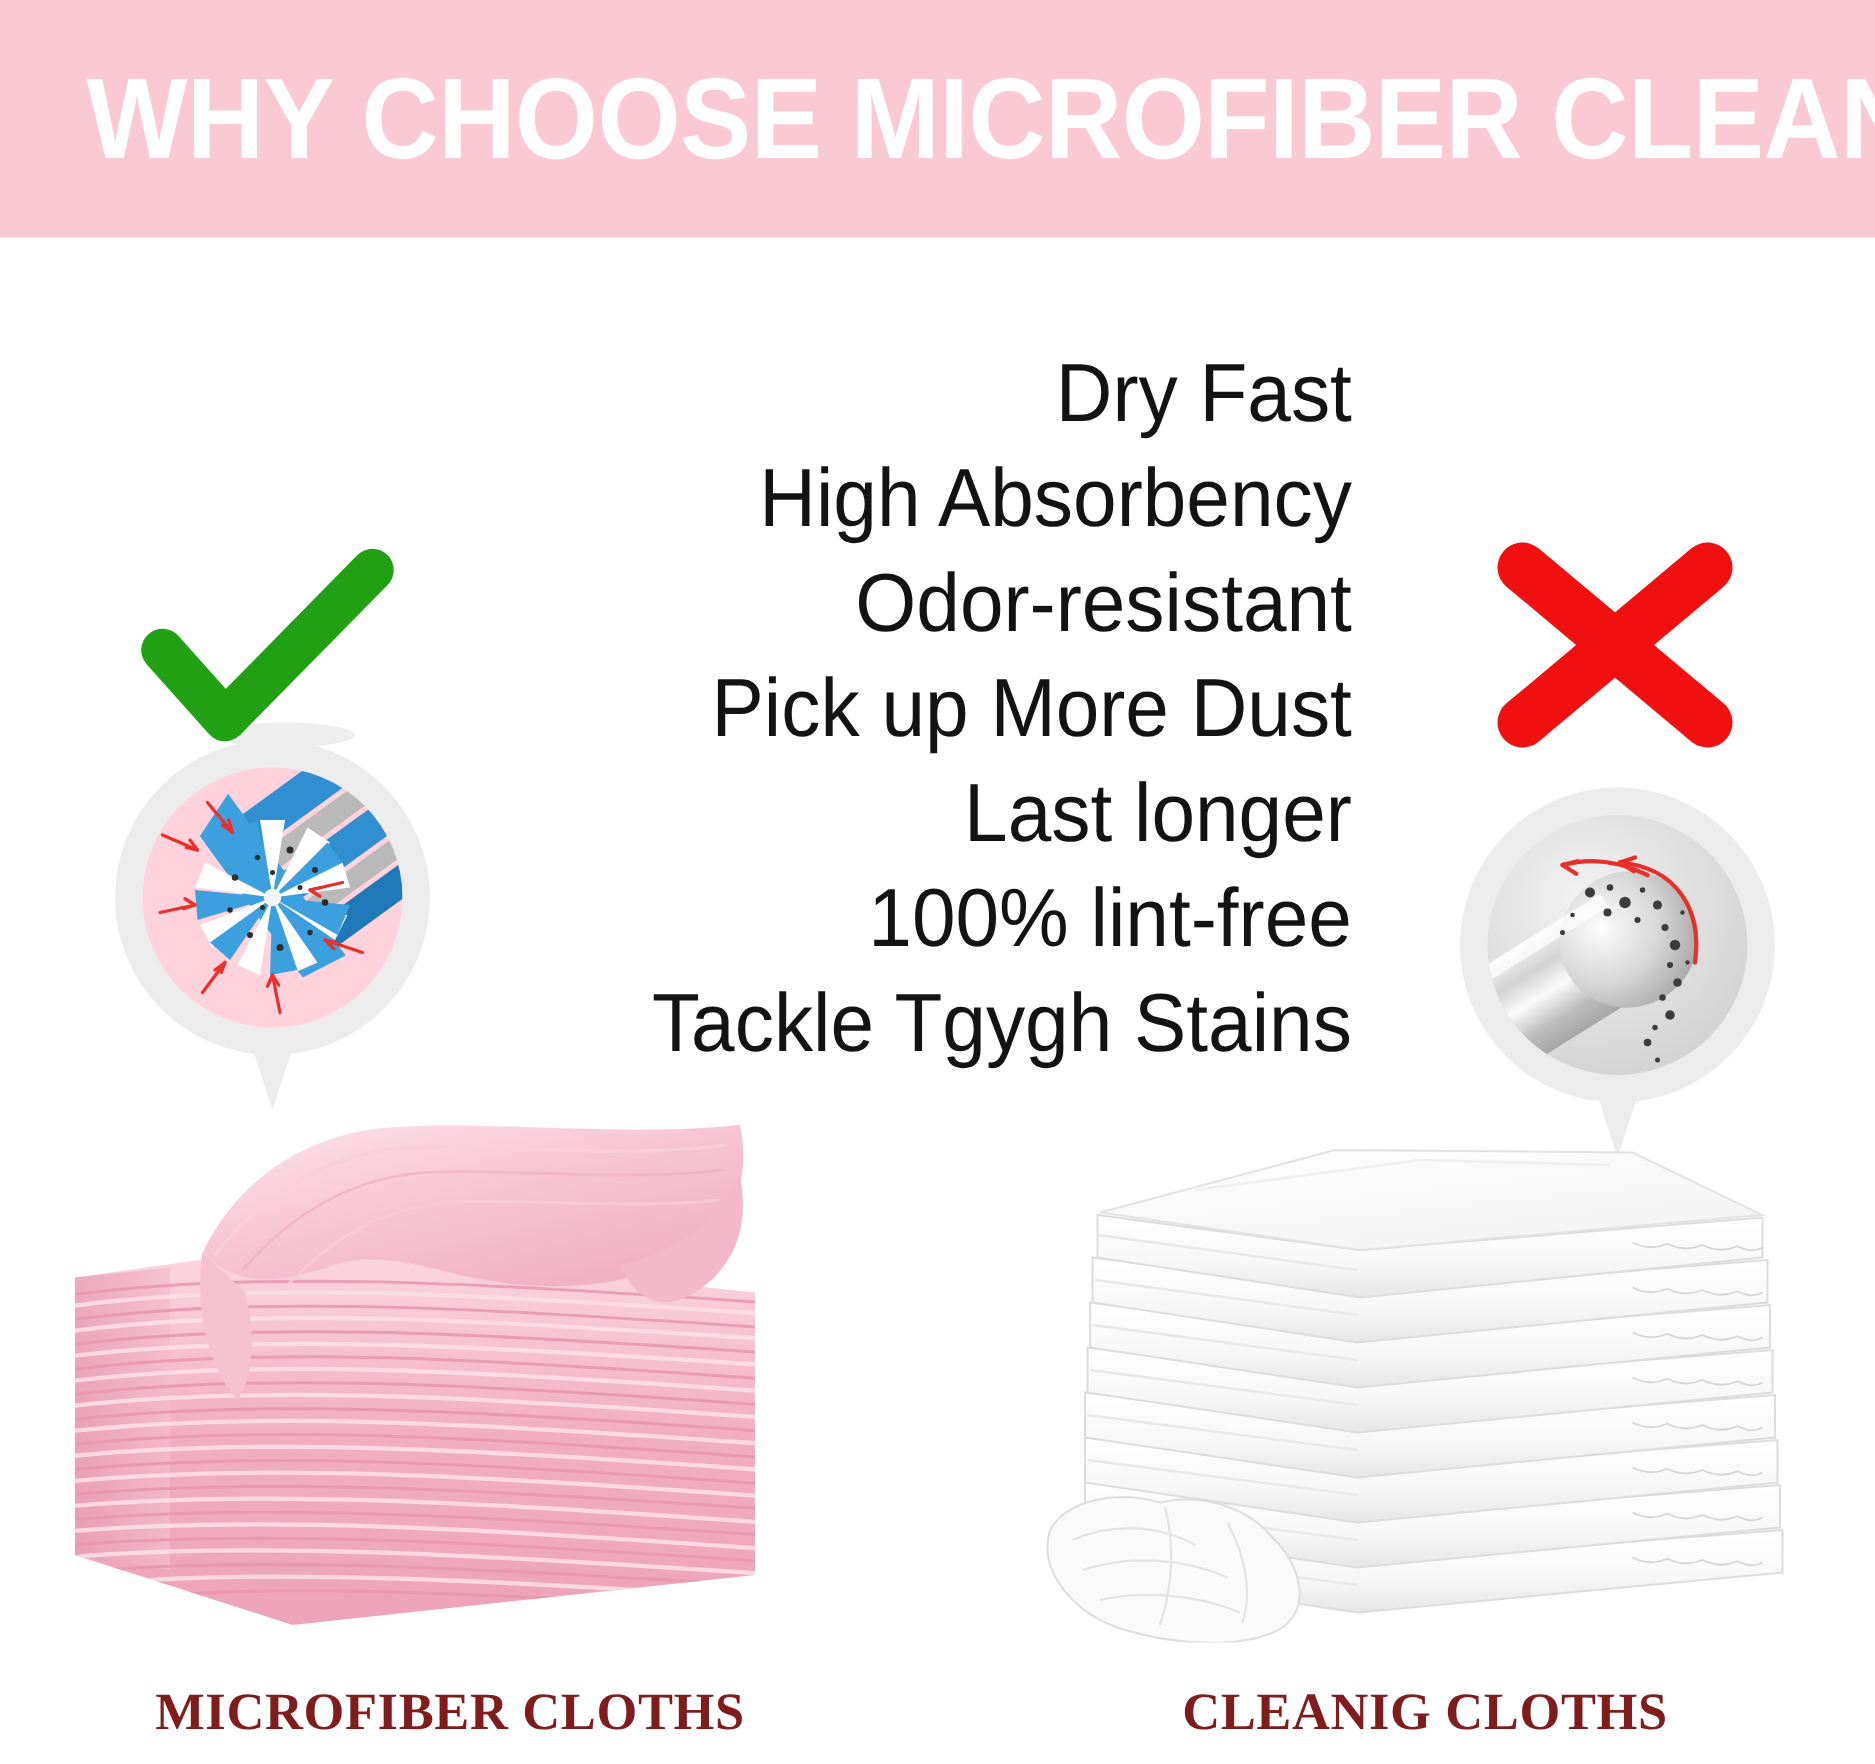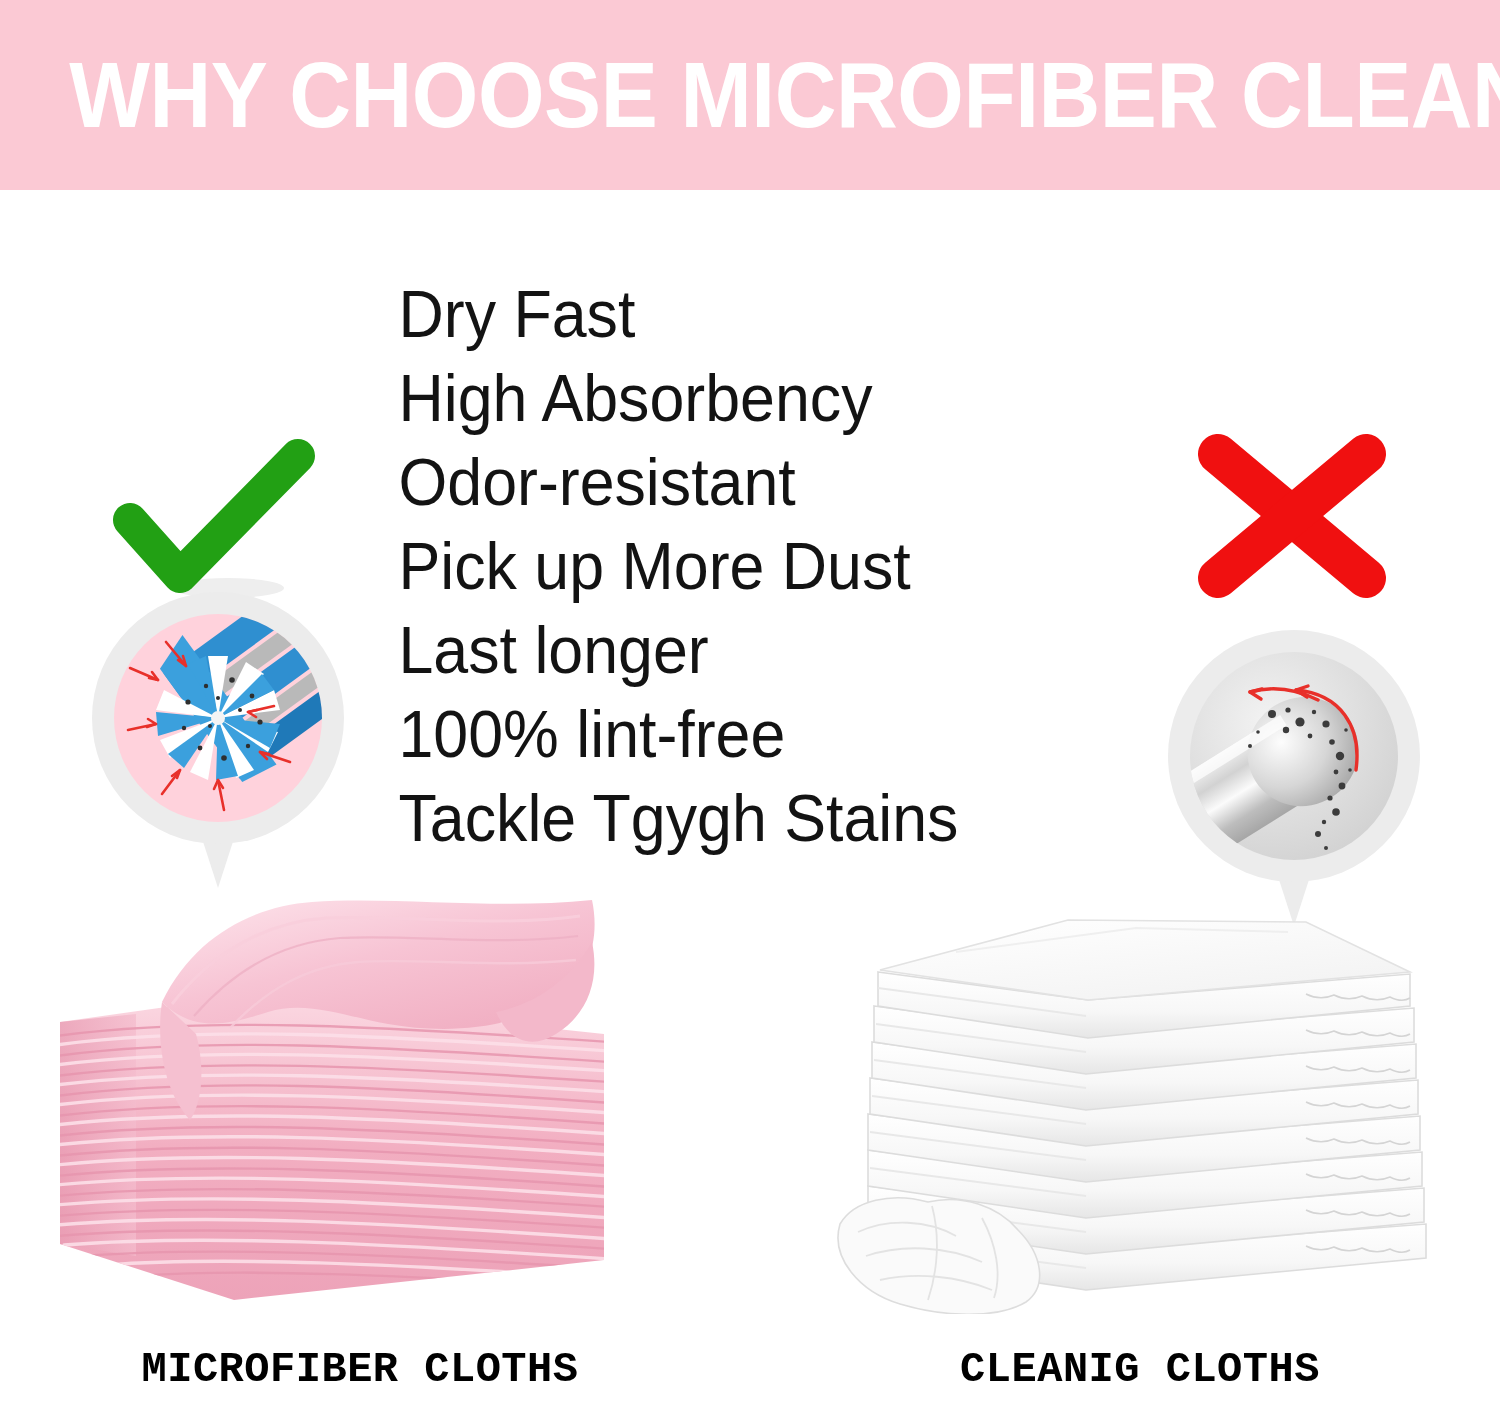--- a/index.html
+++ b/index.html
@@ -38,24 +38,24 @@
     letter-spacing: -0.5px;
     text-align: center;
     white-space: nowrap;
     transform: scaleX(0.93);
     transform-origin: center center;
   }
 
   
   .features {
     position: absolute;
-    left: 380px;
+    left: 360px;
     top: 272px;
     width: 740px;
-    text-align: left;
+    text-align: right;
   }
   .feature-line {
     color: #131313;
     font-family: "Liberation Sans Narrow", "Liberation Sans", sans-serif;
     font-weight: 400;
     font-size: 66px;
     line-height: 84px;
     white-space: nowrap;
     transform: scaleX(0.95);
   }
@@ -129,22 +129,22 @@
     top: 906px;
     width: 610px;
     height: 408px;
   }
 
   
   .caption {
     position: absolute;
     top: 1344px;
     height: 52px;
-    color: #000000;
-    font-family: Liberation Mono, monospace;
+    color: #7f1d1d;
+    font-family: Liberation Serif, serif;
     font-weight: 700;
     font-size: 42px;
     line-height: 52px;
     letter-spacing: 0.5px;
     text-align: center;
     white-space: nowrap;
   }
   .caption.left  { left: 60px;  width: 600px; }
   .caption.right { left: 880px; width: 520px; }
 </style>

